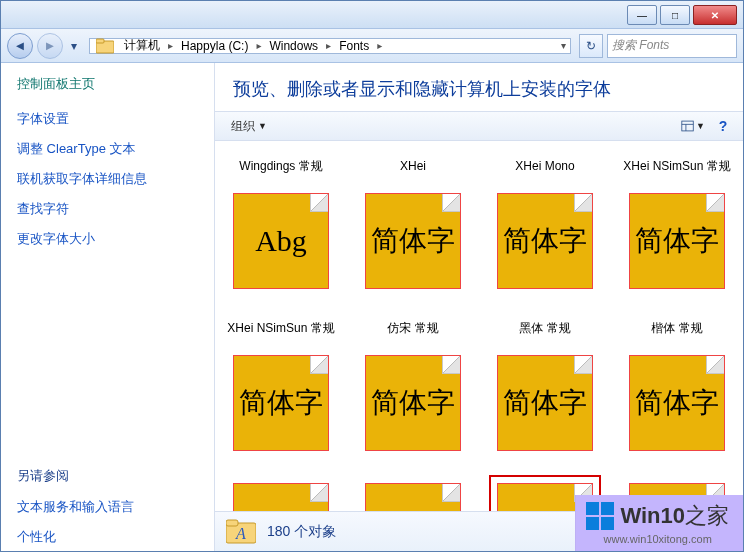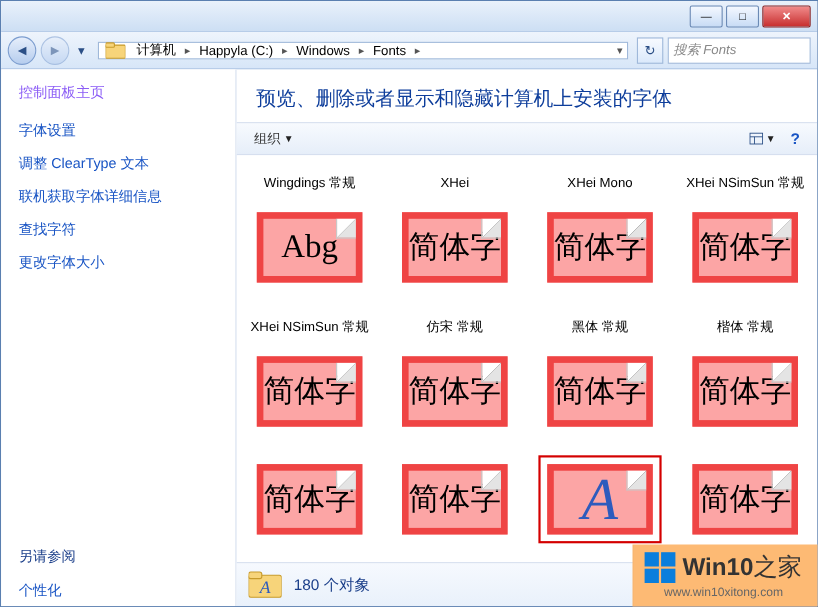--- a/index.html
+++ b/index.html
@@ -41,21 +41,21 @@
   .searchbox { width: 130px; height: 24px; border: 1px solid #9fb8da; background: #fff; display:flex; align-items:center; padding: 0 4px; color:#888; font-style: italic; }
   
   .body { flex: 1; display: flex; overflow: hidden; }
   .sidebar {
     width: 214px; background: #fff;
     border-right: 1px solid #d6dfef;
     padding: 12px 10px 0 16px;
     display: flex; flex-direction: column;
     gap: 2px;
   }
-  .sidehead { color: #8b5cf6; font-size: 13px; margin-bottom: 10px; }
+  .sidehead { color: #0f766e; font-size: 13px; margin-bottom: 10px; }
   .sidelink { color: #1854c4; font-size: 13px; padding: 5px 0; cursor: pointer; }
   .sidesep { flex: 1; }
   .sidehead2 { color: #1a3e89; font-size: 13px; margin-top: 20px; margin-bottom: 6px; }
   
   .main { flex: 1; display: flex; flex-direction: column; overflow: hidden; }
   .heading { color: #0d3d9b; font-size: 18px; padding: 14px 18px 10px 18px; }
   .toolbar {
     height: 30px; background: linear-gradient(#f7fafe,#e6eef9);
     border-top: 1px solid #d6dfef; border-bottom: 1px solid #d6dfef;
     display: flex; align-items: center; padding: 0 8px;
@@ -66,21 +66,21 @@
   .toolspacer { flex:1; }
   .toolicon { width: 24px; height: 22px; display:flex;align-items:center;justify-content:center; color:#2b4f86; }
   .grid {
     flex: 1; overflow: auto; padding: 6px 0 0 0;
     display: grid; grid-template-columns: repeat(4, 1fr);
     gap: 0;
   }
   .item { display:flex; flex-direction:column; align-items:center; padding: 4px 4px 12px 4px; }
   .item-label { text-align:center; font-size: 12px; color:#000; margin-bottom: 4px; height: 30px; display:flex; align-items:center; justify-content:center; }
   .thumb {
-    width: 96px; height: 64px; background: #fca5a5; border: 6px solid #ef4444;
+    width: 96px; height: 96px; background: #eab308; border: 1px solid #ef4444;
     position: relative; display:flex; align-items:center; justify-content:center;
     font-size: 28px; font-family: "SimSun","Songti SC",serif;
   }
   .thumb .fold { position:absolute; right:0; top:0; width:18px; height:18px; background: linear-gradient(135deg,#fff 48%, #bbb 50%, #e4e4e4 52%); border-left:1px solid #c8c8c8; border-bottom:1px solid #c8c8c8; }
   .thumb.stack::before, .thumb.stack::after {
     content:""; position:absolute; width:96px; height:88px; border:1px solid #c8c8c8; background:#fff; z-index:-1;
   }
   .thumb.stack::before { left:-6px; top:4px; }
   .thumb.stack::after  { left:-3px; top:2px; }
   .item.highlight .thumb-wrap { border: 2px solid #d40000; padding: 6px; }
@@ -91,21 +91,21 @@
   
   .status {
     height: 40px; border-top: 1px solid #d6dfef;
     display:flex; align-items:center; gap:10px; padding: 0 10px;
     background: linear-gradient(#f6f9fe,#e9f1fb);
   }
   .status-icon { width: 32px; height: 32px; display:flex;align-items:center;justify-content:center; font-size: 22px; }
   .status-text { color: #1a3e89; font-size: 14px; }
   
   .watermark {
-    position:absolute; right:0; bottom:0; background:#fdba74;
+    position:absolute; right:0; bottom:0; background:#c4b5fd;
     padding: 6px 14px 6px 10px; display:flex; flex-direction:column; align-items:center;
     border-left: 1px solid rgba(0,0,0,.03);
   }
   .wm-top { display:flex; align-items:center; gap:6px; font-size:22px; color:#333; }
   .wm-logo { width:28px; height:28px; display:grid; grid-template-columns:1fr 1fr; grid-template-rows:1fr 1fr; gap:2px; }
   .wm-logo span { background:#0a7edc; }
   .wm-url { font-size: 11px; color:#666; margin-top:2px; }
 </style>
 </head>
 <body>
@@ -149,20 +149,21 @@
 
     <div class="sidebar">
       <div class="sidehead">控制面板主页</div>
       <div class="sidelink">字体设置</div>
       <div class="sidelink">调整 ClearType 文本</div>
       <div class="sidelink">联机获取字体详细信息</div>
       <div class="sidelink">查找字符</div>
       <div class="sidelink">更改字体大小</div>
       <div class="sidesep"></div>
       <div class="sidehead2">另请参阅</div>
+      <div class="sidelink">文本服务和输入语言</div>
       <div class="sidelink">个性化</div>
     </div>
 
     <div class="main">
       <div class="heading">预览、删除或者显示和隐藏计算机上安装的字体</div>
 
       <div class="toolbar">
         <div class="toolbtn">
           <span>组织</span>
           <span class="tooldrop">▼</span>

